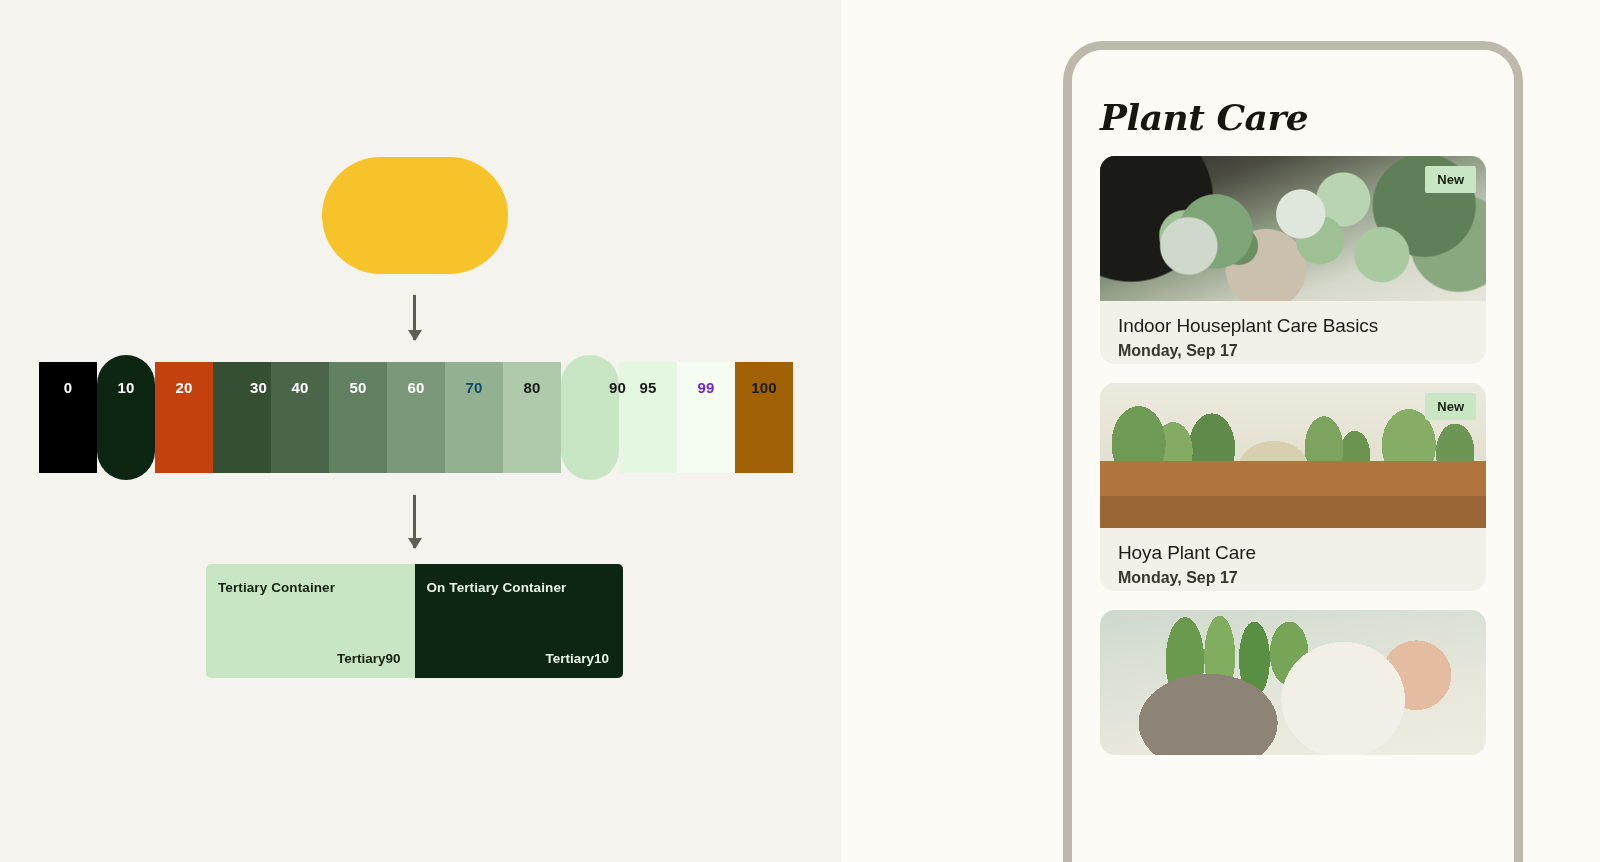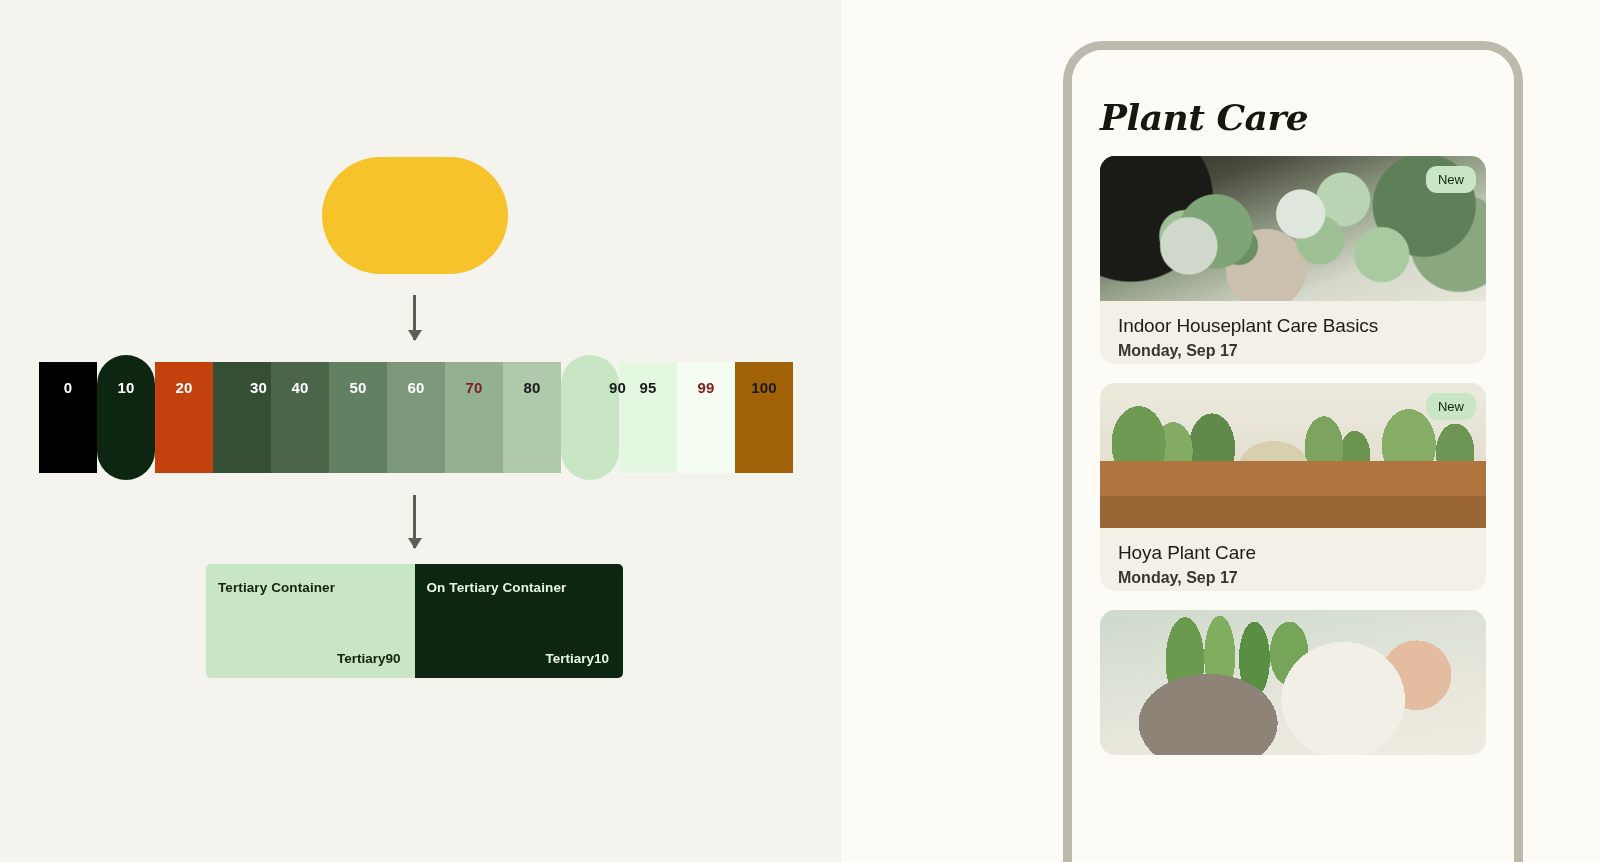--- a/index.html
+++ b/index.html
@@ -146,23 +146,23 @@
     height: 145px;
     overflow: hidden;
   }
   .card-image .photo { position: absolute; inset: 0; }
   .badge {
     position: absolute;
     top: 10px; right: 10px;
     background: #c8e6c4;
     color: #14210f;
     font-size: 13px;
-    font-weight: 400;
+    font-weight: 700;
     padding: 6px 12px;
-    border-radius: 11px;
+    border-radius: 2px;
     z-index: 5;
   }
   .card-body { padding: 14px 18px 4px; }
   .card-title {
     font-size: 19px;
     font-weight: 400;
     color: #1d1c17;
     letter-spacing: -0.1px;
   }
   .card-date {
@@ -241,33 +241,33 @@
         <div class="tone" style="background: rgb(74, 101, 73); width: 58px;">
           <span class="tone-label" style="color: rgb(255, 255, 255);">40</span>
         </div>
         <div class="tone" style="background: rgb(98, 128, 98); width: 58px;">
           <span class="tone-label" style="color: rgb(255, 255, 255);">50</span>
         </div>
         <div class="tone" style="background: rgb(123, 153, 122); width: 58px;">
           <span class="tone-label" style="color: rgb(255, 255, 255);">60</span>
         </div>
         <div class="tone" style="background: rgb(147, 177, 145); width: 58px;">
-          <span class="tone-label" style="color: #7f1d1d;">70</span>
+          <span class="tone-label" style="color: #0c4a6e;">70</span>
         </div>
         <div class="tone" style="background: rgb(174, 202, 171); width: 58px;">
           <span class="tone-label" style="color: rgb(26, 26, 26);">80</span>
         </div>
         <div class="tone key" style="background: rgb(200, 230, 196); width: 58px;">
           <span class="tone-label" style="color: rgb(26, 26, 26); padding-left: 48px;">90</span>
         </div>
         <div class="tone" style="background: rgb(228, 247, 224); width: 58px;">
           <span class="tone-label" style="color: rgb(26, 26, 26);">95</span>
         </div>
         <div class="tone" style="background: rgb(245, 253, 242); width: 58px;">
-          <span class="tone-label" style="color: #7f1d1d;">99</span>
+          <span class="tone-label" style="color: #6d28d9;">99</span>
         </div>
         <div class="tone" style="background: #a16207; width: 58px;">
           <span class="tone-label" style="color: rgb(26, 26, 26);">100</span>
         </div>
       </div>
 
     <div class="flow-arrow" id="arrow-bottom"></div>
 
     <div id="role-row">
         <div class="role-box" style="background: rgb(200, 230, 196); color: rgb(22, 34, 15);">

